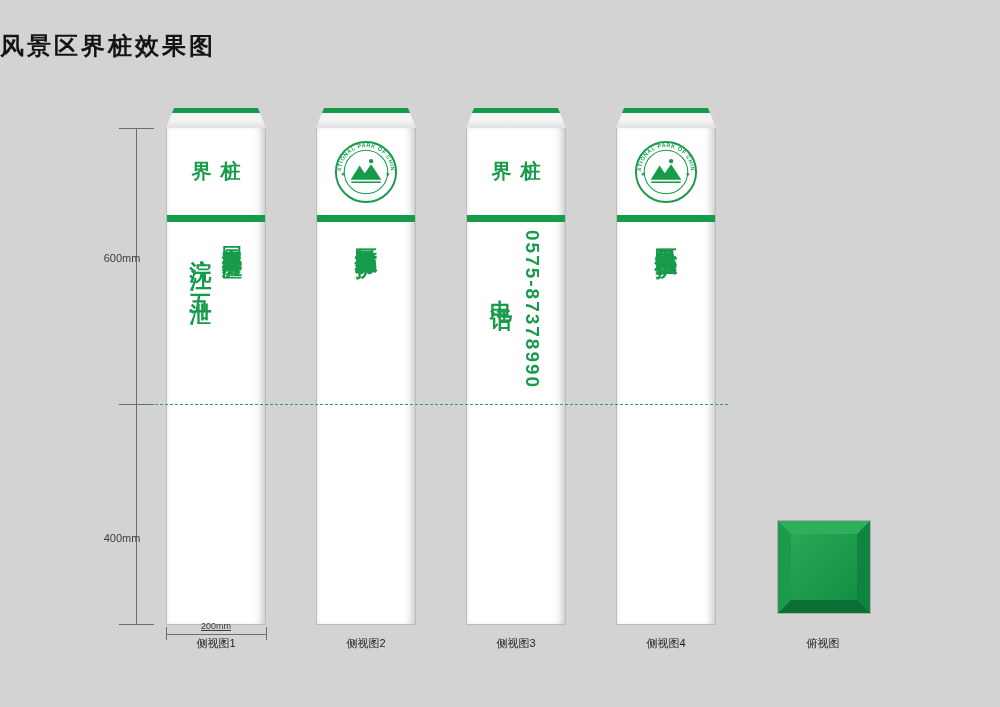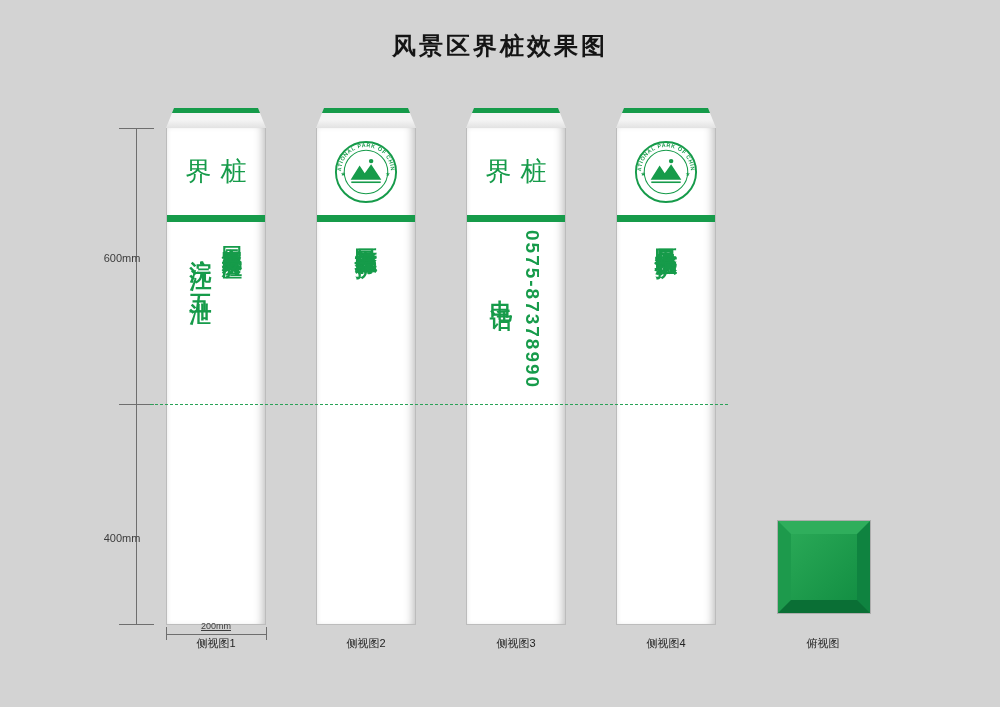--- a/index.html
+++ b/index.html
@@ -1,35 +1,35 @@
 <!DOCTYPE html>
 <html><head>
 <meta charset="utf-8">
 <style>
   * { margin:0; padding:0; box-sizing:border-box; }
   :root { --green:#169b4a; --green-dark:#0b7a37; }
   html,body { background:#d3d3d3; }
   body { font-family:"Liberation Sans", sans-serif; }
   .stage { position:relative; width:1000px; height:707px; background:#d3d3d3; margin:0 auto; overflow:hidden; }
 
-  .title { position:absolute; top:30px; left:0; width:100%; text-align:center;
+  .title { position:absolute; top:30px; left:0; width:100%; 
            font-family:"Liberation Serif", serif; font-size:24px; font-weight:600;
            letter-spacing:3px; color:#141414; }
 
   
   .post { position:absolute; top:108px; width:100px; }
   .p1{left:166px}.p2{left:316px}.p3{left:466px}.p4{left:616px}
   .cap { height:20px;
          background:linear-gradient(to bottom, var(--green) 0 5px, #f4f4f4 5px 60%, #e2e2e2);
          clip-path:polygon(8% 0, 92% 0, 100% 100%, 0 100%); }
   .pbody { position:relative; height:497px; background:#fff;
            border:1px solid #bcbcbc; border-top:none;
            box-shadow: inset -8px 0 10px -6px rgba(0,0,0,.28), inset 3px 0 5px -3px rgba(0,0,0,.10); }
   .phead { height:87px; display:flex; align-items:center; justify-content:center; }
-  .htext { color:var(--green); font-size:26px; font-weight:normal; letter-spacing:9px; margin-right:-9px; }
+  .htext { color:var(--green); font-size:20px; font-weight:bold; letter-spacing:9px; margin-right:-9px; }
   .band  { height:7px; background:var(--green); }
   .pmain { position:absolute; top:94px; left:0; right:0; bottom:1px;
            display:flex; justify-content:center; padding-top:8px; }
   .cols  { display:flex; gap:11px; align-items:flex-start; }
   .vcol  { writing-mode:vertical-rl; color:var(--green); font-weight:bold; line-height:1; }
   .t-sub     { font-size:22px; letter-spacing:9px; padding-top:12px; }
   .t-main-sm { font-size:20px; letter-spacing:2px; }
   .t-big     { font-size:22px; letter-spacing:1px; }
   .t-phone   { font-size:19px; letter-spacing:2px; }
   .t-tel     { font-size:22px; letter-spacing:9px; padding-top:52px; }

